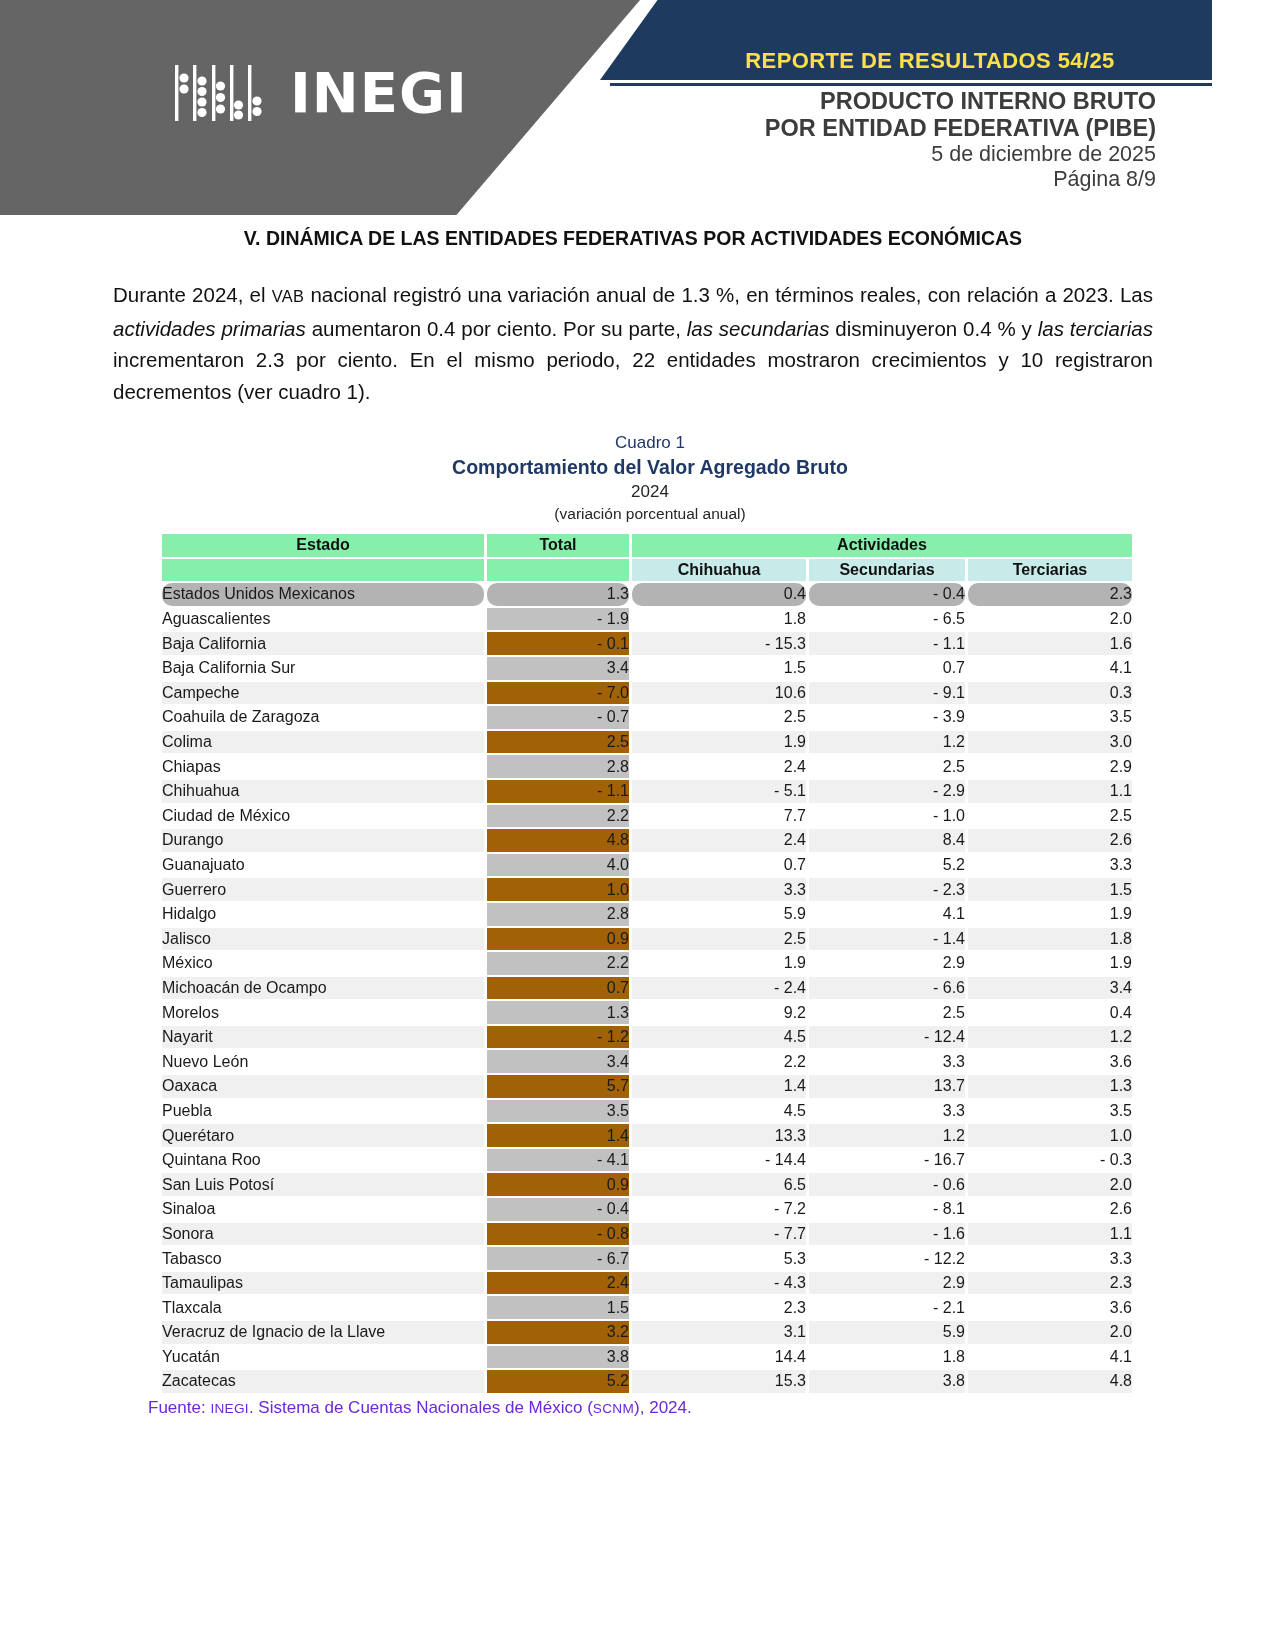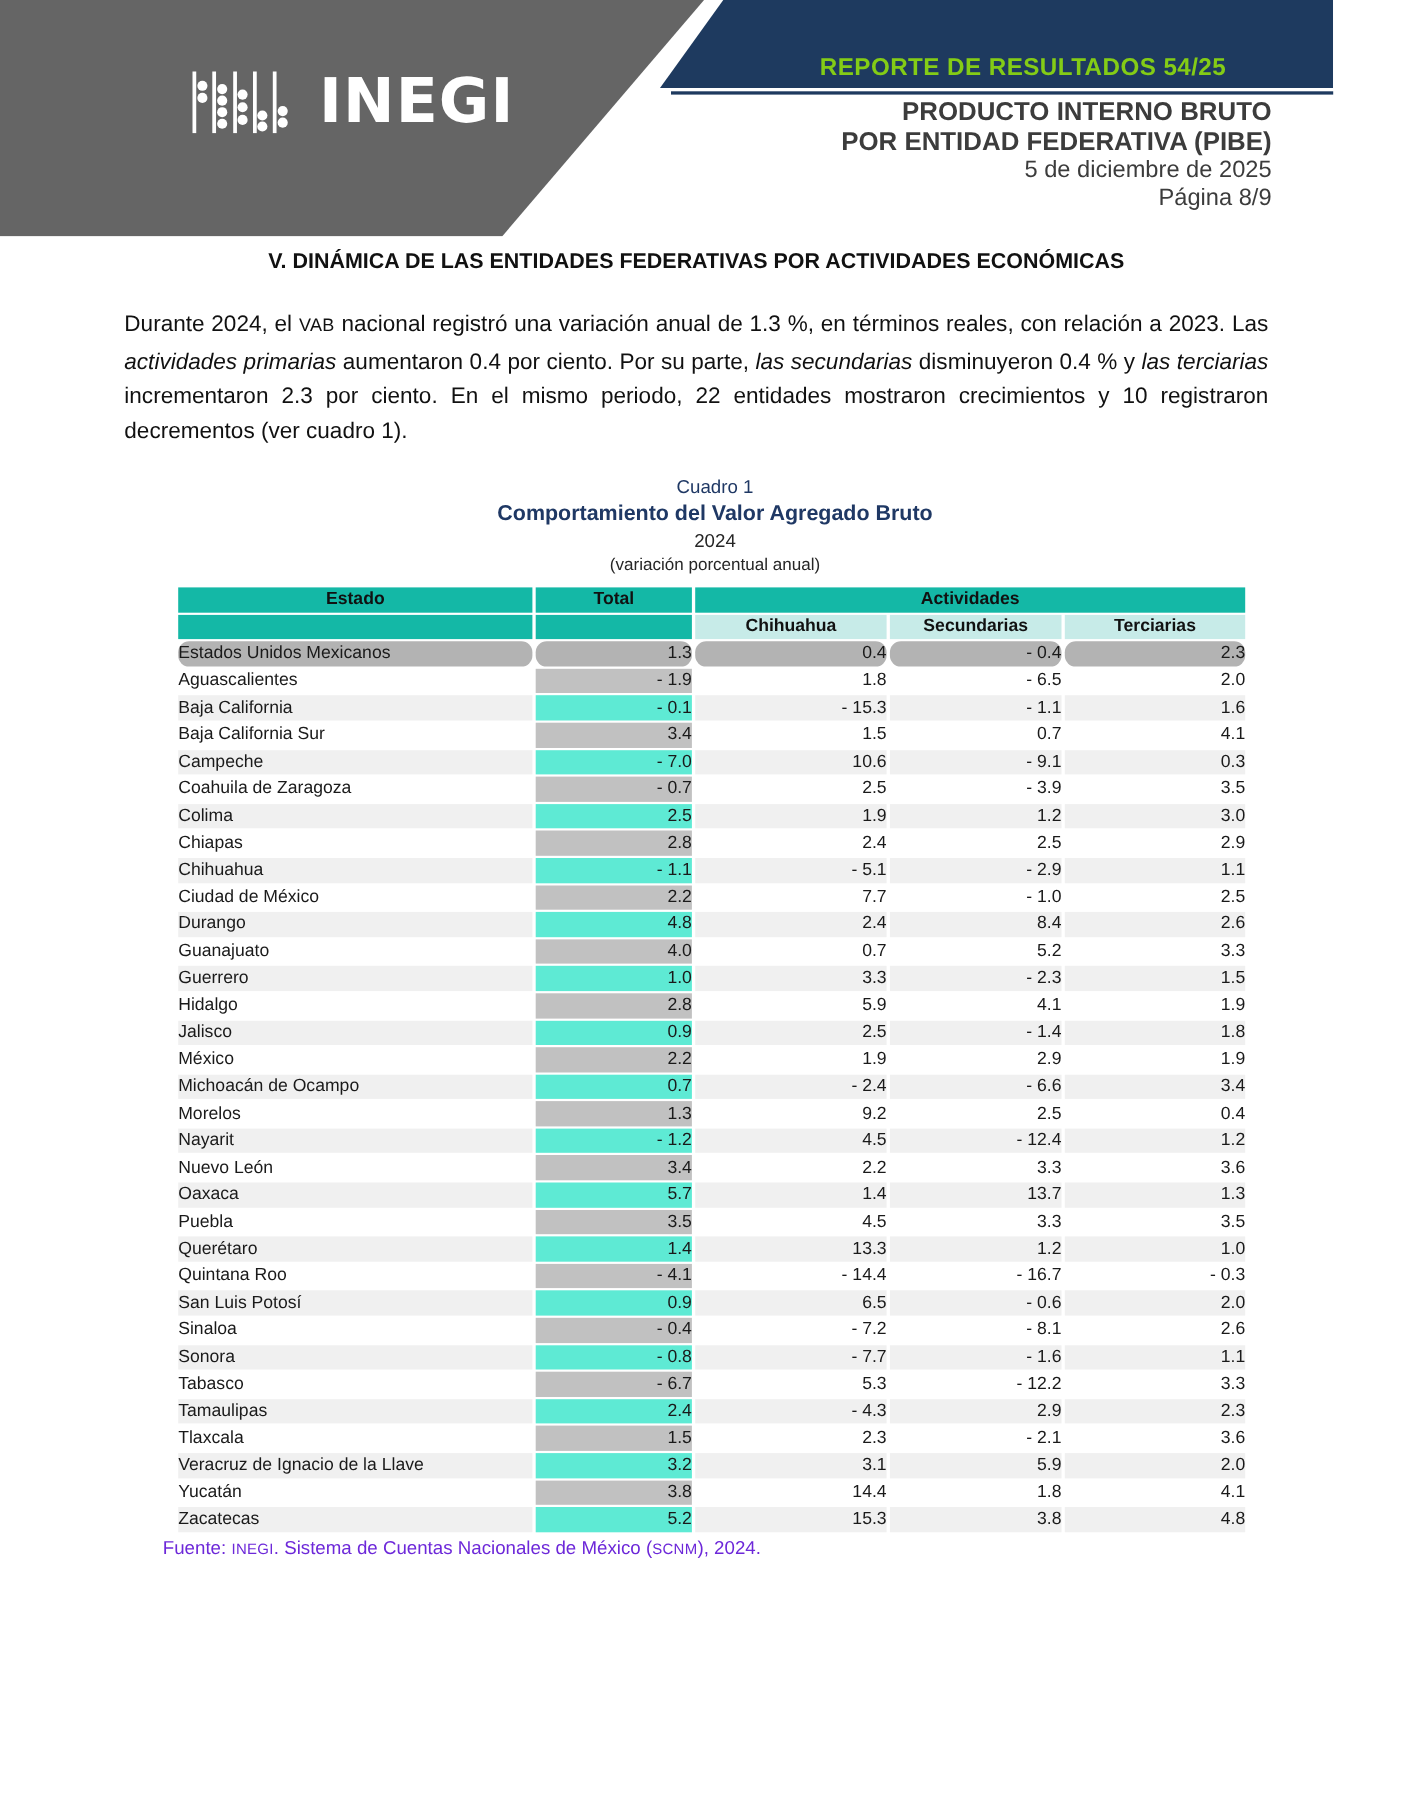--- a/index.html
+++ b/index.html
@@ -20,21 +20,21 @@
   .logo-text {
     color:#ffffff; font-weight:bold; font-size:56px; letter-spacing:1px;
     line-height:60px; margin-left:26px; font-family:"DejaVu Sans", sans-serif;
   }
   .navy-banner {
     position:absolute; left:600px; top:0; width:612px; height:80px; background:#1e3a5f;
     clip-path:polygon(9.4% 0, 100% 0, 100% 100%, 0 100%);
     display:flex; align-items:center; justify-content:center; padding-left:48px;
   }
   .navy-banner .banner-title {
-    color:#84cc16; font-weight:bold; font-size:22px; letter-spacing:0.4px;margin-top:41px;
+    color:#fde047; font-weight:bold; font-size:22px; letter-spacing:0.4px;margin-top:41px;
   }
   .navy-rule { position:absolute; left:610px; top:83px; width:602px; height:3px; background:#1e3a5f; }
   .doc-titles { position:absolute; right:119px; top:88px; text-align:right; color:#3c3c3c; }
   .doc-title-bold { font-weight:bold; font-size:23.5px; line-height:27px; }
   .doc-title-reg { font-size:21.5px; line-height:25px; }
 
   
   .section-title {
     position:absolute; left:113px; top:227px; width:1040px; text-align:center;
     font-weight:bold; font-size:19.5px; color:#111111;
@@ -56,27 +56,27 @@
   
   .results-table {
     position:absolute; left:159px; top:532px; width:976px;
     border-collapse:separate; border-spacing:3px 2px; table-layout:fixed;
   }
   .results-table th, .results-table td {
     height:22.6px; font-size:16px; vertical-align:middle;
     overflow:hidden; white-space:nowrap; padding:0;
   }
   .results-table th { font-weight:bold; text-align:center; color:#111111; }
-  .th-main { background:#14b8a6; }
+  .th-main { background:#86efac; }
   .th-sub  { background:#c7ebe8; }
   .col-estado { text-align:left; padding-left:9px; }
   .col-num { text-align:right; padding-right:10px; }
   td.col-total { background:#c1c1c1; }
   tr.stripe td { background:#f0f0f0; }
-  tr.stripe td.col-total { background:#5eead4; }
+  tr.stripe td.col-total { background:#a16207; }
   tr.eum td { background:#b3b3b3; font-weight:normal;border-radius:10px; }
   tr.eum td.col-total { background:#b3b3b3; }
 
   
   .footer-source { position:absolute; left:148px; top:1398px; font-size:17px; color:#6d28d9; }
 </style>
 </head>
 <body>
 
 <div class="page">

